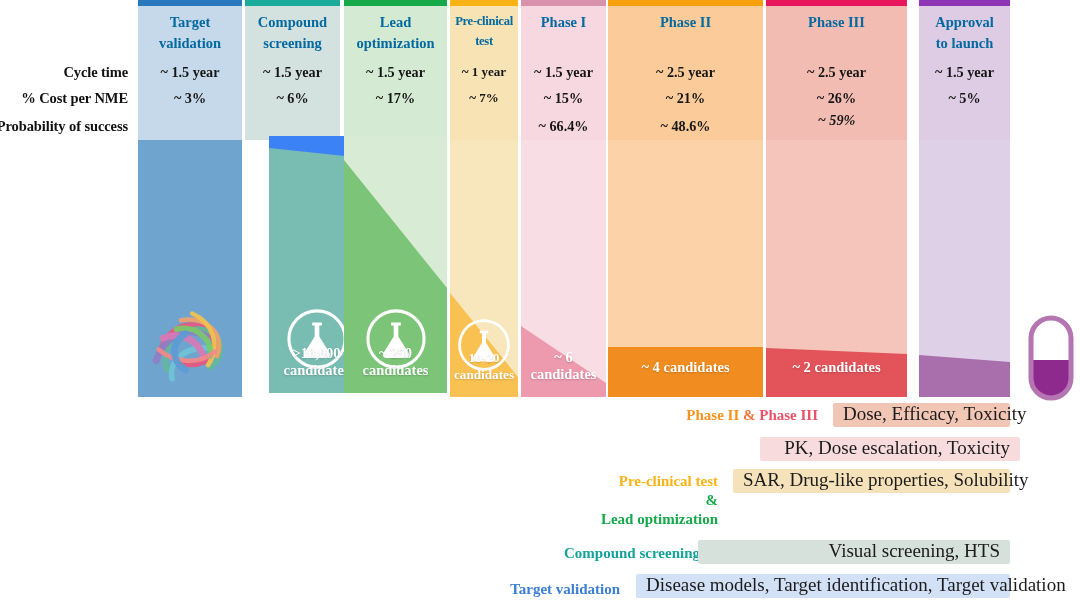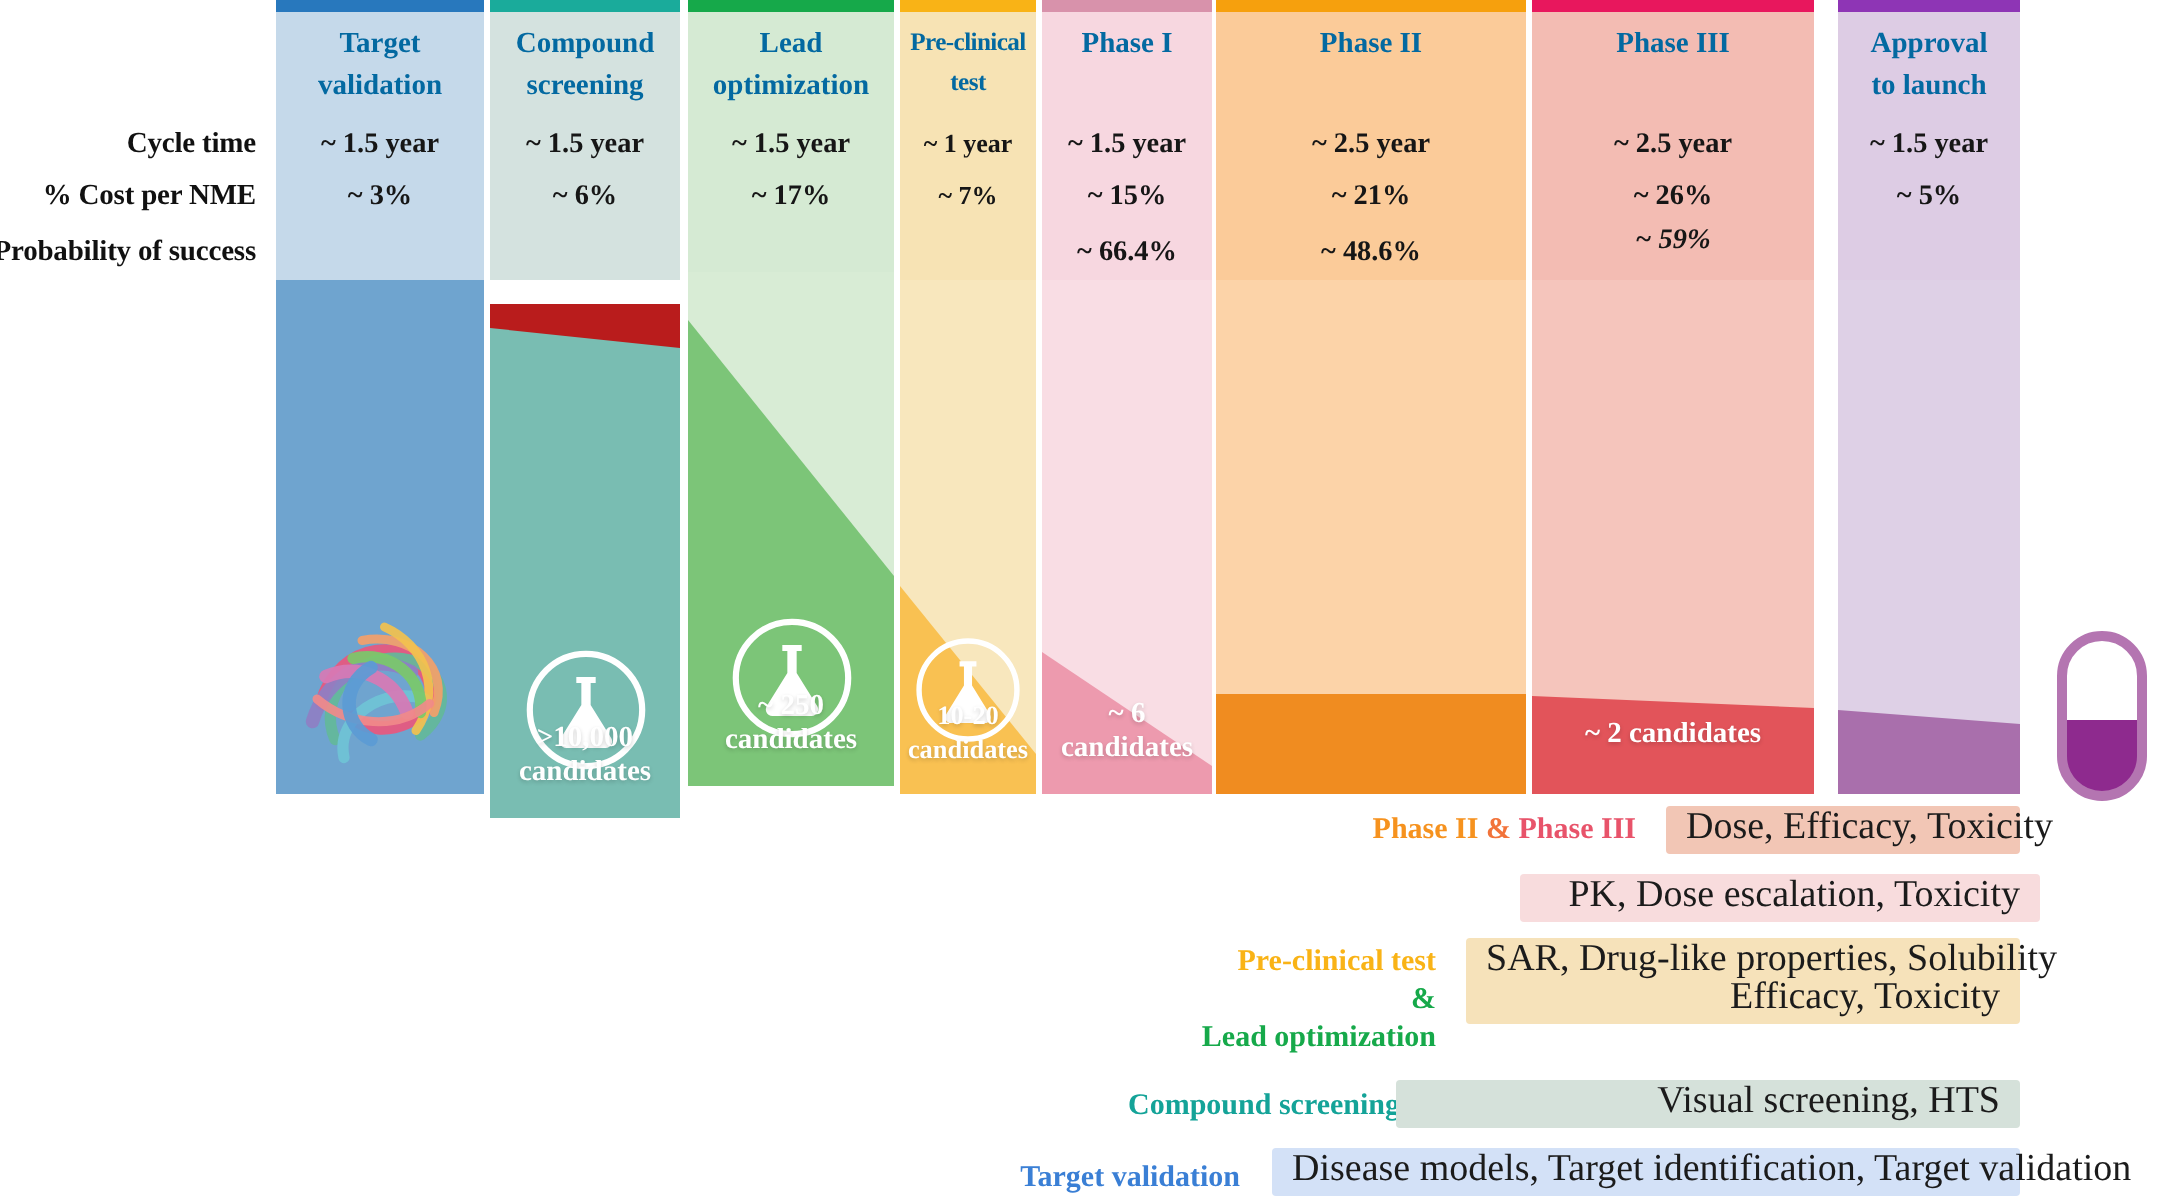--- a/index.html
+++ b/index.html
@@ -85,21 +85,21 @@
         <div style="position: absolute; left: 0px; top: 0px; width: 100%; height: 140px; background: rgb(212, 226, 223);"></div>
         <div class="captop" style="background: rgb(26, 171, 155);"></div>
         <div class="caphead">
           <span>
             <span style="display:block">Compound</span>
             <span style="display:block">screening</span>
           </span>
         </div>
         <div class="metric" style="top: 64px;">~ 1.5 year</div>
         <div class="metric" style="top: 90px;">~ 6%</div>
-        <div class="body" style="top: 152px; height: 257px; background: #b91c1c;">
+        <div class="body" style="top: 136px; height: 257px; background: #3b82f6; margin-left: 24px;">
           <div class="poly" style="background: rgb(121, 189, 178); clip-path: polygon(0px 4.669%, 100% 8.56%, 100% 100%, 0px 100%);"></div>
           <div class="flask" style="top: 172px;"><svg width="62" height="62" viewBox="0 0 64 64" aria-hidden="true">
   <circle cx="32" cy="32" r="29" fill="none" stroke="#ffffff" stroke-width="3.2"></circle>
   <path d="M27 15 h10 v3 h-2.6 v11.4 L45 46.5 c1.4 2.2 -0.2 5.1 -2.9 5.1 H21.9 c-2.7 0 -4.3 -2.9 -2.9 -5.1 L29.6 29.4 V18 H27 z" fill="#ffffff"></path>
 </svg></div>
           <div class="cand" style="top: 209px;">
             <div>&gt;10,000</div>
             <div>candidates</div>
           </div>
         </div>
@@ -175,20 +175,23 @@
         <div class="caphead">
           <span>
             <span style="display:block">Phase II</span>
           </span>
         </div>
         <div class="metric" style="top: 64px;">~ 2.5 year</div>
         <div class="metric" style="top: 90px;">~ 21%</div>
         <div class="metric" style="top: 118px;">~ 48.6%</div>
         <div class="body" style="top: 140px; height: 257px; background: rgb(252, 211, 168);">
           <div class="poly" style="background: rgb(240, 140, 32); clip-path: polygon(0px 80.545%, 100% 80.545%, 100% 100%, 0px 100%);"></div>
+          <div class="cand one" style="top: 218px;">
+            <div>~ 4 candidates</div>
+          </div>
         </div>
       </div>
       <div class="col" style="left: 766px; width: 141px;">
         <div style="position: absolute; left: 0px; top: 0px; width: 100%; height: 140px; background: rgb(243, 188, 179);"></div>
         <div class="captop" style="background: rgb(232, 23, 93);"></div>
         <div class="caphead">
           <span>
             <span style="display:block">Phase III</span>
           </span>
         </div>
@@ -228,21 +231,20 @@
       <div class="legbox" style="left: 760px; top: 437px; width: 260px; background: rgb(248, 220, 221);">
         <div>PK, Dose escalation, Toxicity</div>
       </div>
       <div class="leglabel" style="right: 362px; top: 472px;">
         <div style="color:#f9b316">Pre-clinical test</div>
         <div style="color:#16a94a">&amp;</div>
         <div style="color:#16a94a">Lead optimization</div>
       </div>
       <div class="legbox" style="left: 733px; top: 469px; width: 277px; background: rgb(246, 226, 186);">
         <div>SAR, Drug-like properties, Solubility</div>
-        <div>Efficacy, Toxicity</div>
       </div>
       <div class="leglabel" style="right: 380px; top: 544px;"><span style="color:#14a398">Compound screening</span></div>
       <div class="legbox" style="left: 698px; top: 540px; width: 312px; background: rgb(213, 225, 218);">
         <div>Visual screening, HTS</div>
       </div>
       <div class="leglabel" style="right: 460px; top: 580px;"><span style="color:#3a7fd5">Target validation</span></div>
       <div class="legbox" style="left: 636px; top: 574px; width: 374px; background: rgb(211, 225, 247);">
         <div>Disease models, Target identification, Target validation</div>
       </div>
     </div>

